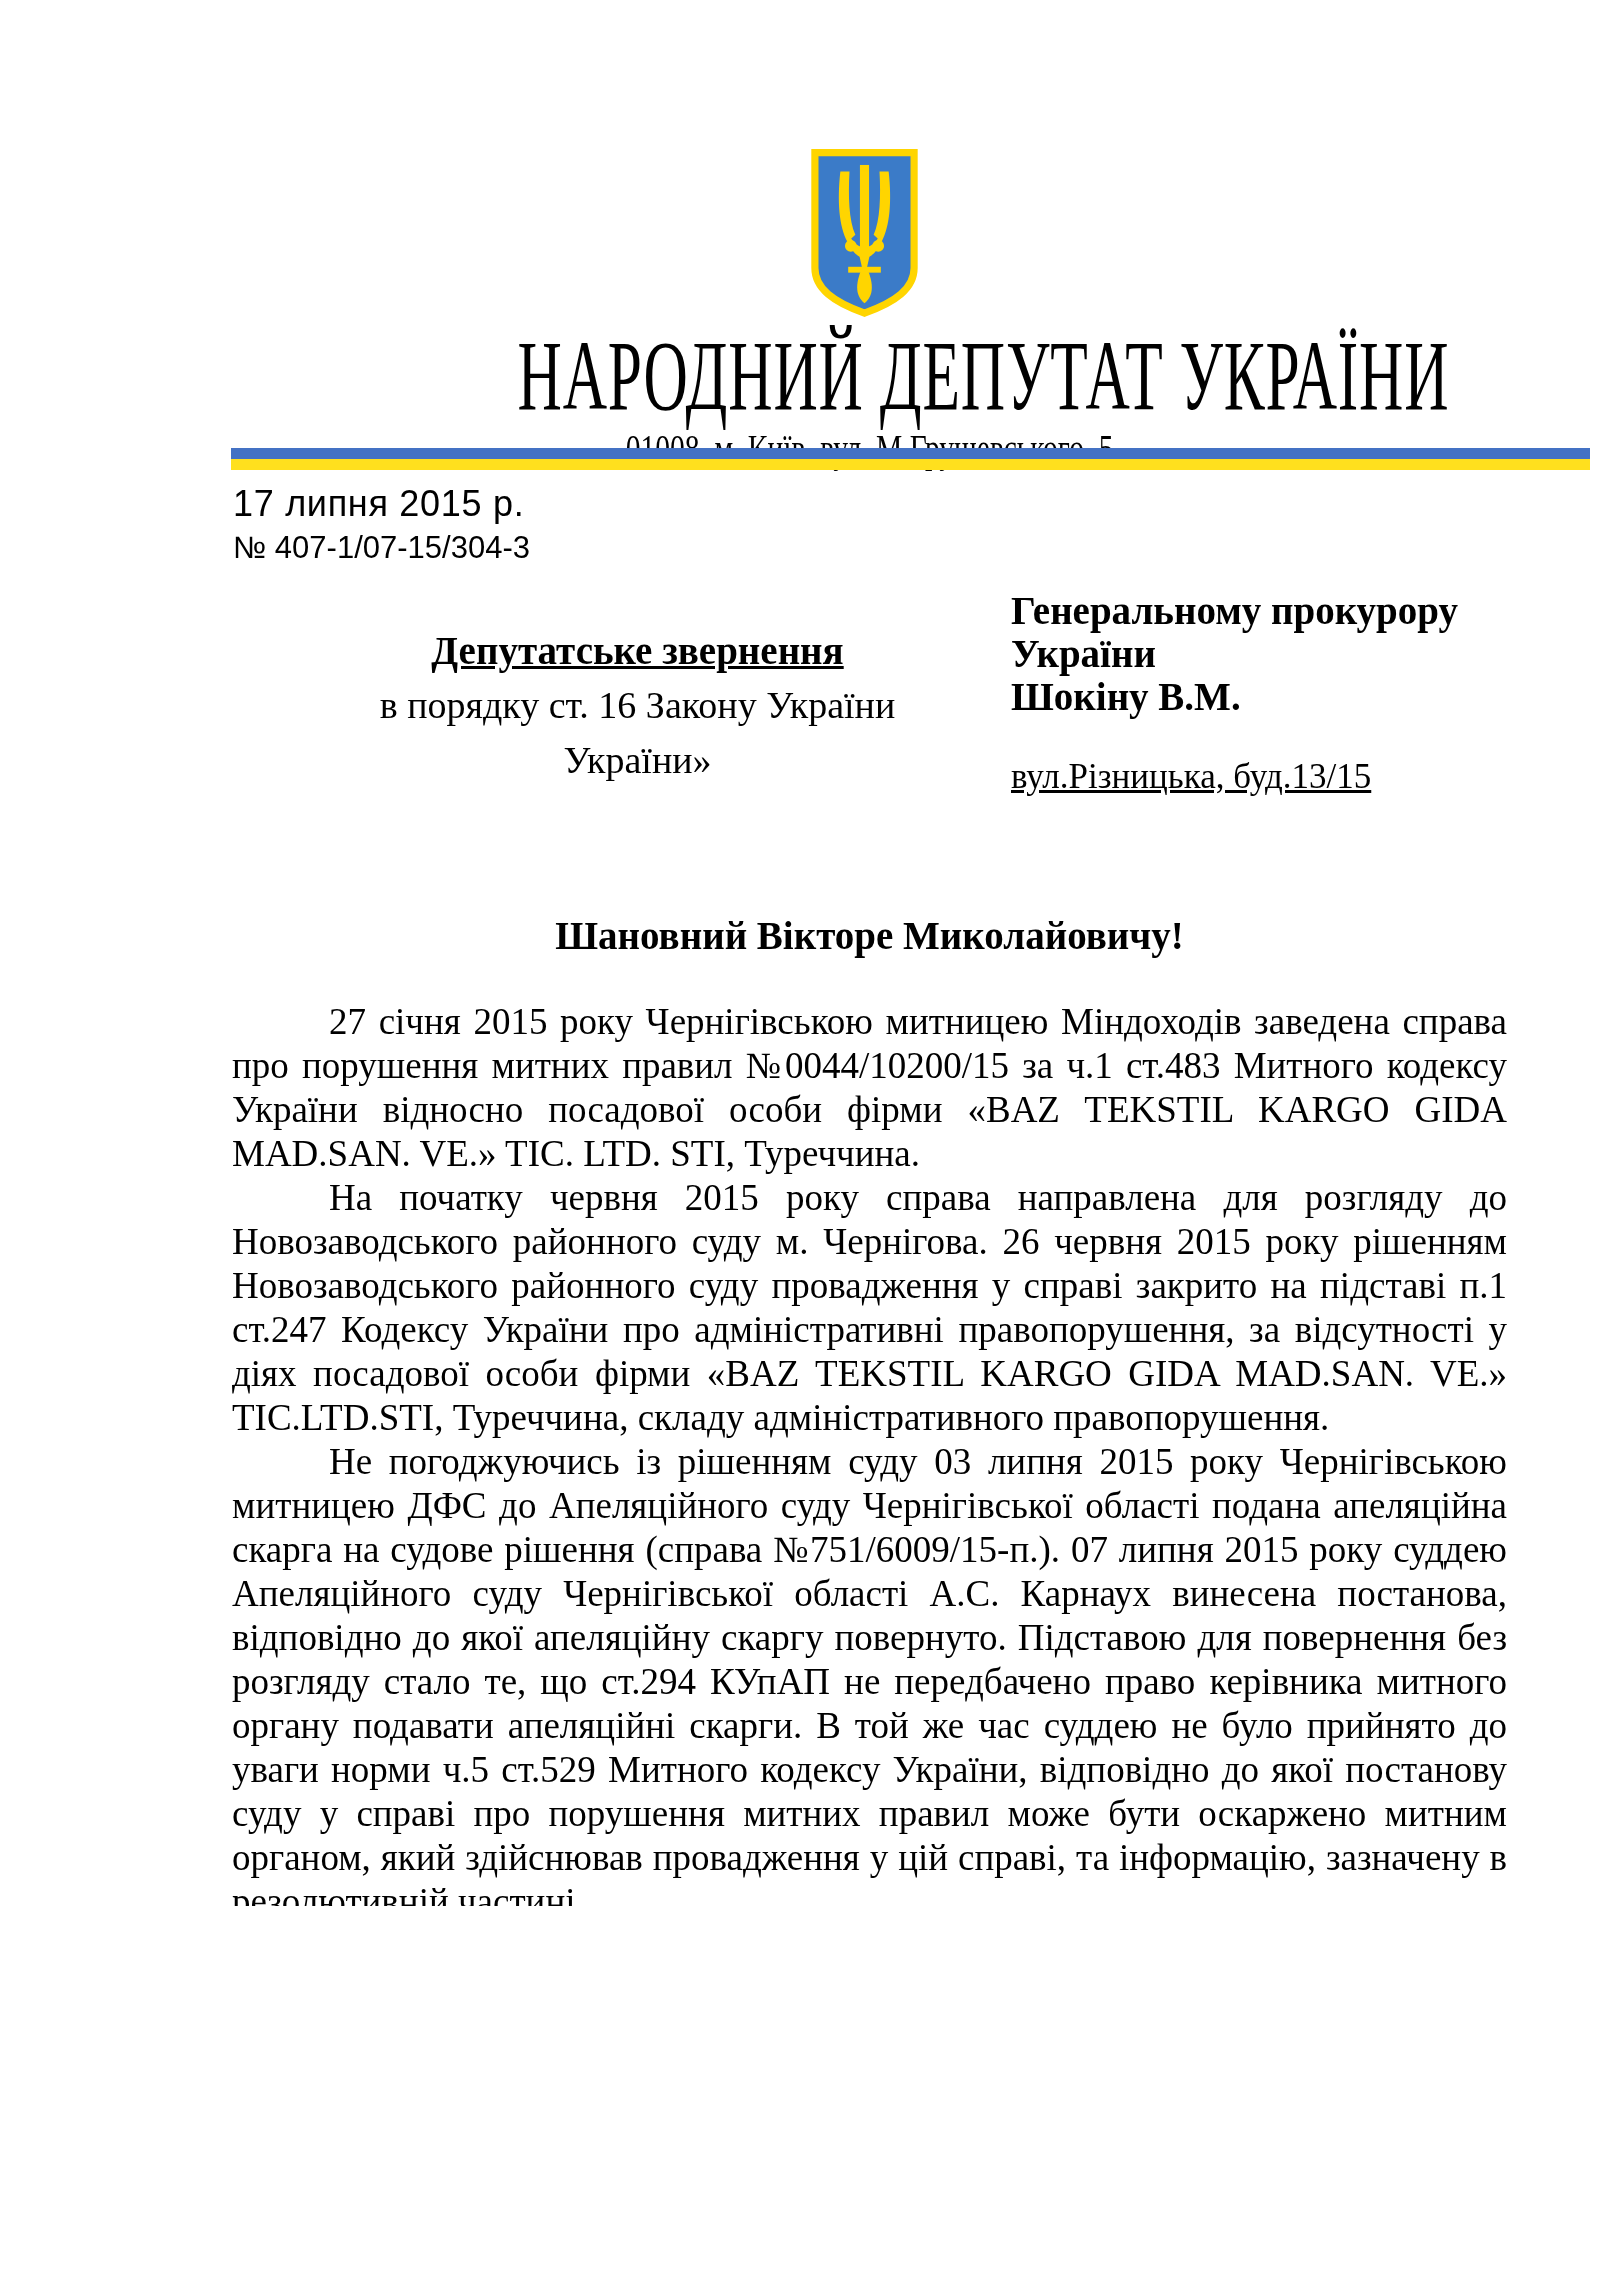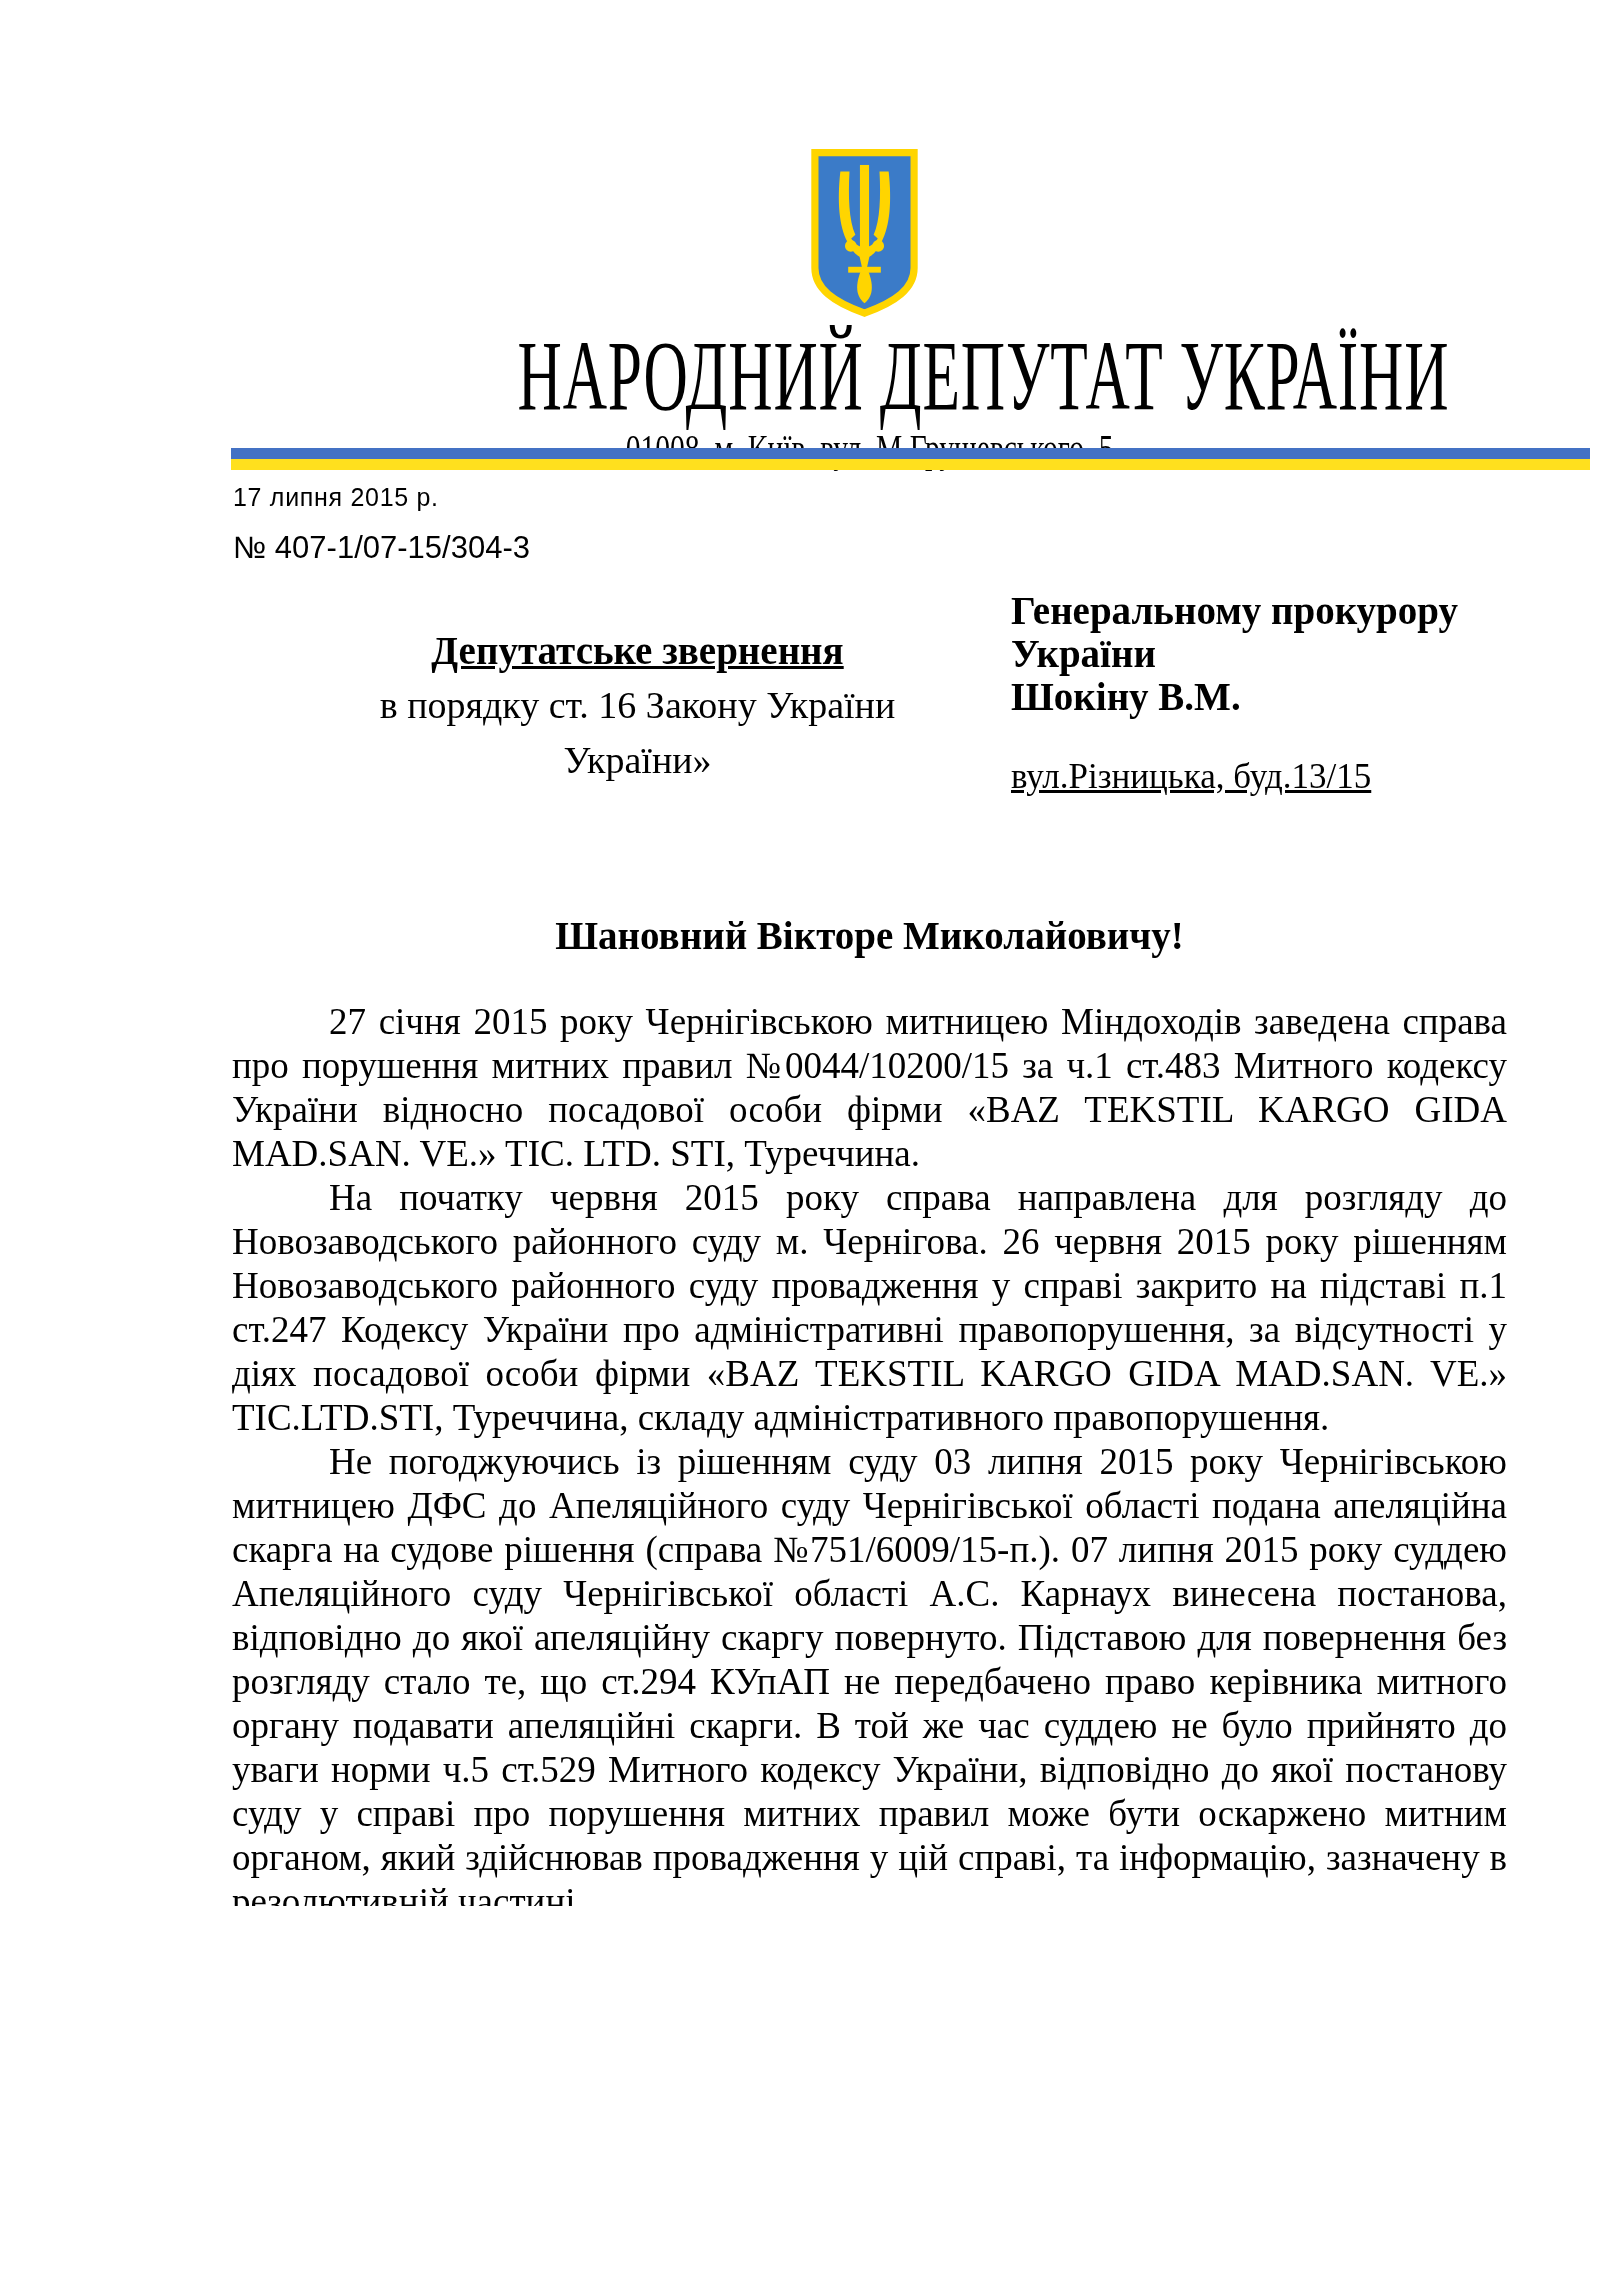--- a/index.html
+++ b/index.html
@@ -32,21 +32,21 @@
   .org-address .stretch{
     display:inline-block; font-size:41px; line-height:1.0;
     transform:scaleX(0.72); transform-origin:50% 50%;
   }
   .flag-band{position:absolute; left:231px; top:448px; width:1359px;}
   .flag-band .blue{height:11px;}
   .flag-band .yellow{height:11px;}
   
   .doc-date{
     position:absolute; left:233px; top:484px;
-    font-family:"Liberation Sans", sans-serif; font-size:25px; line-height:1.1;
+    font-family:"Liberation Sans", sans-serif; font-size:36px; line-height:1.1;
     letter-spacing:0.7px;
   }
   .doc-number{
     position:absolute; left:233px; top:531px;
     font-family:"Liberation Sans", sans-serif; font-size:31px; line-height:1.1;
   }
   
   .ref-block{
     position:absolute; left:281px; top:623px; width:713px;
     text-align:center; font-size:38px; line-height:55px;

